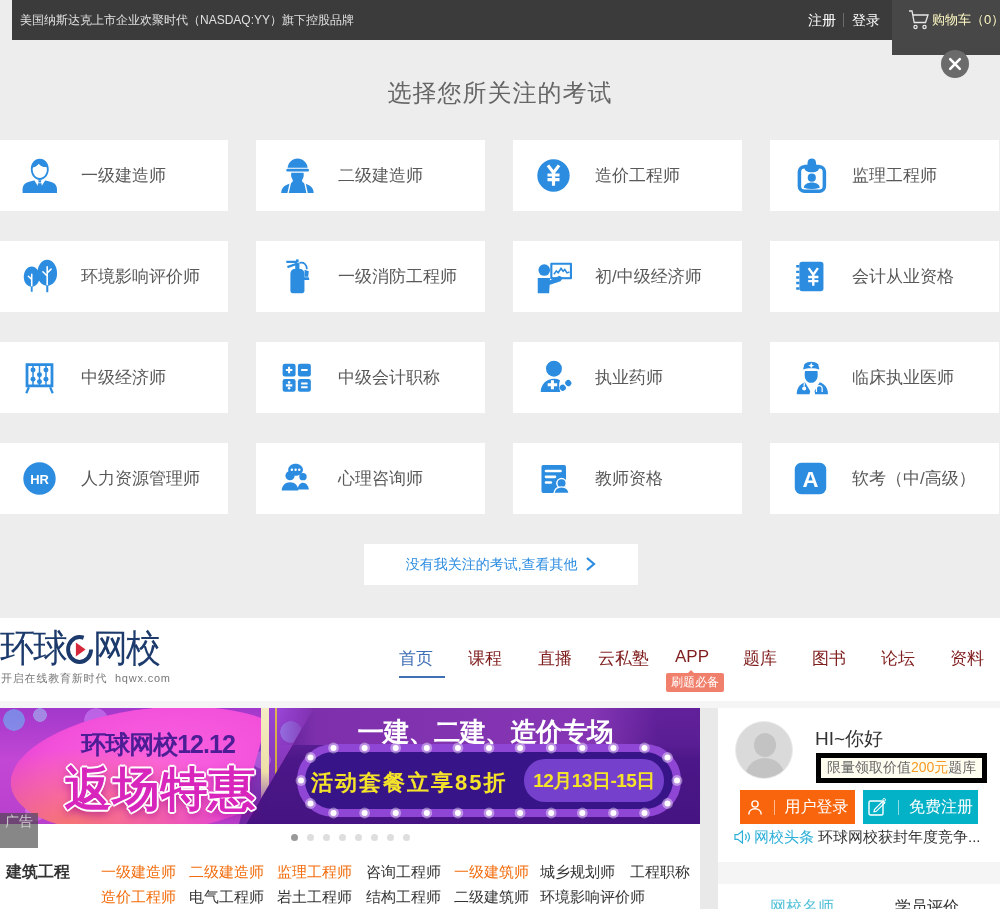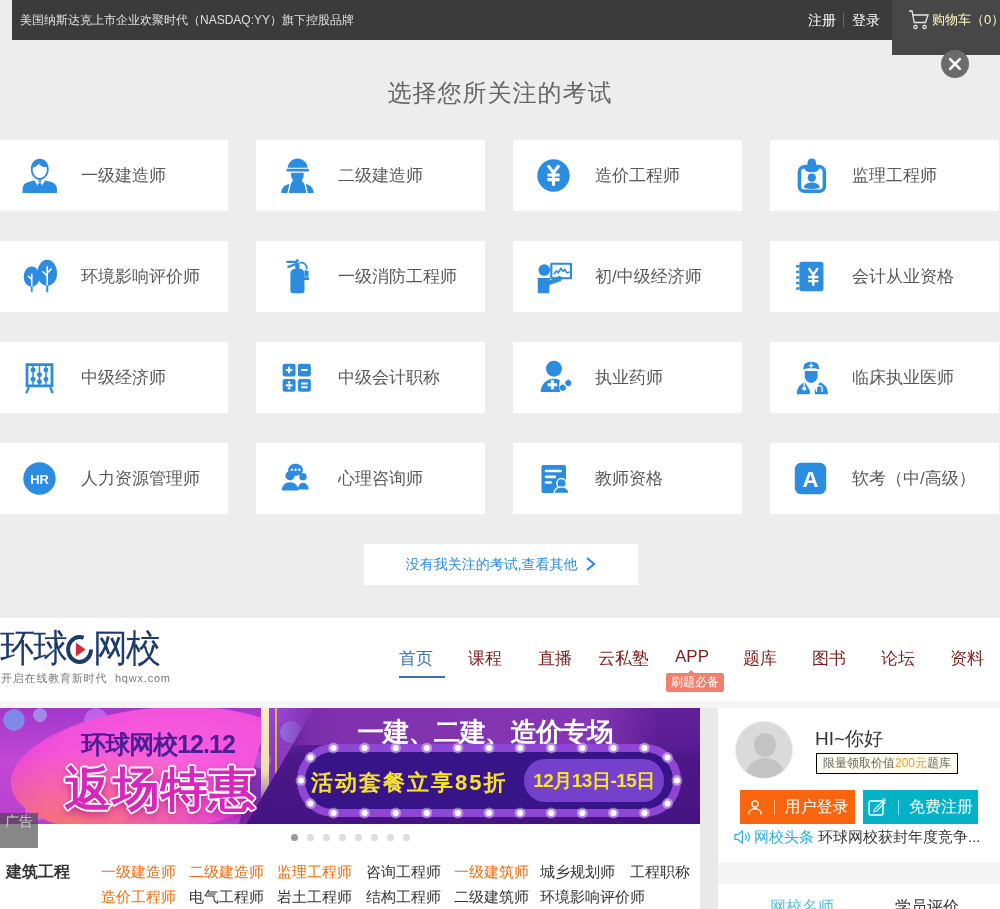--- a/index.html
+++ b/index.html
@@ -73,21 +73,21 @@
 .lk-cat { position:absolute; left:6px; top:7px; font-size:16px; font-weight:bold; color:#333; }
 .links a { position:absolute; font-size:15px; color:#333; text-decoration:none; white-space:nowrap; }
 .links a.or { color:#f26c0c; }
 
 
 .side { position:absolute; left:718px; top:708px; width:282px; height:154px; background:#fff; }
 .avatar { position:absolute; left:17px; top:13px; width:58px; height:58px; border-radius:50%; background:#dadada; border:1px solid #ececec; overflow:hidden; }
 .avatar:before { content:""; position:absolute; left:18px; top:11px; width:22px; height:24px; border-radius:50%; background:#c3c3c3; }
 .avatar:after { content:""; position:absolute; left:9px; top:36px; width:40px; height:26px; border-radius:20px 20px 0 0; background:#c3c3c3; }
 .hi { position:absolute; left:97px; top:18px; font-size:19px; color:#333; }
-.tag { position:absolute; left:98px; top:45px; border:1px solid #000000; background:#fffdf0; font-size:12px; color:#666; padding:1px 6px; white-space:nowrap; }
+.tag { position:absolute; left:98px; top:45px; border:5px solid #000000; background:#fffdf0; font-size:14px; color:#666; padding:1px 6px; white-space:nowrap; }
 .tag b { color:#f59a23; font-weight:normal; }
 .btn { position:absolute; top:82px; width:115px; height:34px; color:#fff; font-size:16px; display:flex; align-items:center; justify-content:center; }
 .btn .dv { width:1px; height:15px; background:rgba(255,255,255,.55); margin:0 10px 0 11px; }
 .btn1 { left:22px; background:#f8650c; }
 .btn2 { left:145px; background:#04b2c8; }
 .news { position:absolute; left:16px; top:120px; font-size:15px; color:#333; white-space:nowrap; }
 .news .cy { color:#2fb0d8; margin:0 4px 0 4px; }
 .side2 { position:absolute; left:718px; top:884px; width:282px; height:25px; background:#fff; }
 .side2 .t1 { position:absolute; left:52px; top:13px; font-size:16px; color:#56c2d8; }
 .side2 .t2 { position:absolute; left:177px; top:13px; font-size:16px; color:#333; }

